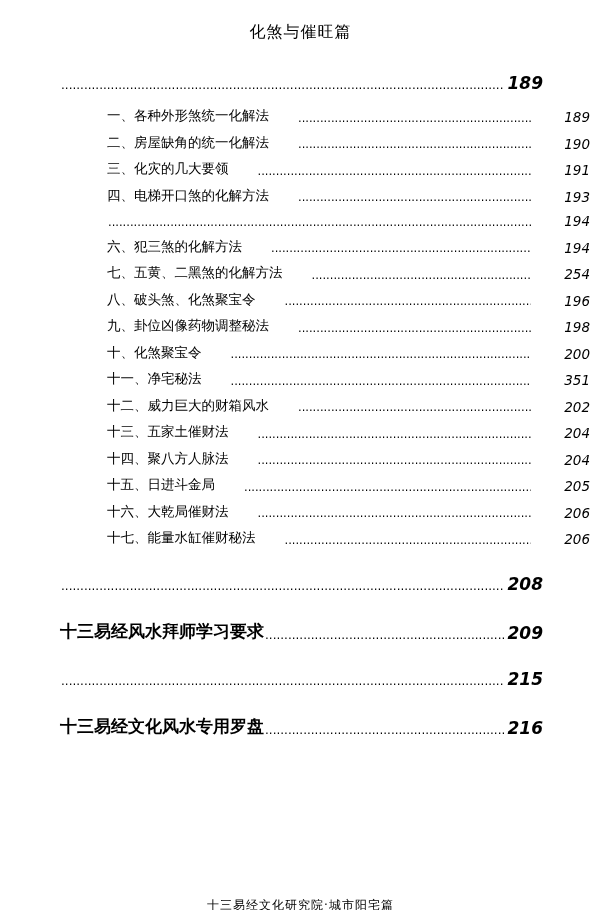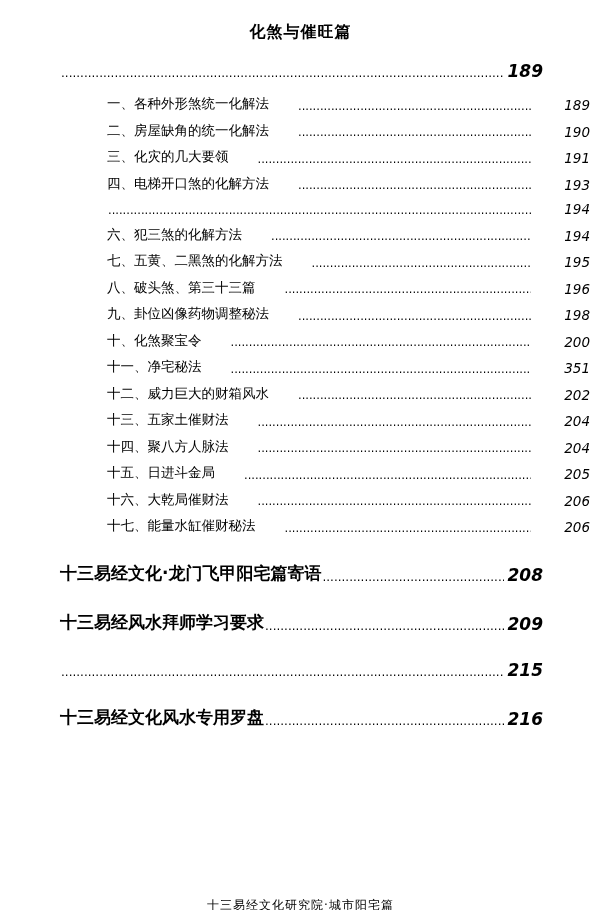--- a/index.html
+++ b/index.html
@@ -17,25 +17,25 @@
   }
   .page {
     width: 601px;
     height: 910px;
     box-sizing: border-box;
     padding: 0;
     position: relative;
   }
   .header-title {
     text-align: center;
-    font-weight: bold;
+    font-weight: normal;
     font-size: 16px;
     letter-spacing: 1px;
     margin-top: 22px;
-    margin-bottom: 18px;
+    margin-bottom: 30px;
   }
   .toc {
     padding: 0 58px 0 60px;
   }
   
   .row {
     display: flex;
     align-items: flex-end;
     width: 100%;
   }
@@ -162,25 +162,25 @@
 
       <div class="row level1">
         <span class="label">六、犯三煞的化解方法</span>
         <span class="dots">......................................................................................................................................................................</span>
         <span class="page-no">194</span>
       </div>
 
       <div class="row level1">
         <span class="label">七、五黄、二黑煞的化解方法</span>
         <span class="dots">......................................................................................................................................................................</span>
-        <span class="page-no">195</span>
-      </div>
-
-      <div class="row level1">
-        <span class="label">八、破头煞、第三十三篇</span>
+        <span class="page-no">254</span>
+      </div>
+
+      <div class="row level1">
+        <span class="label">八、破头煞、化煞聚宝令</span>
         <span class="dots">......................................................................................................................................................................</span>
         <span class="page-no">196</span>
       </div>
 
       <div class="row level1">
         <span class="label">九、卦位凶像药物调整秘法</span>
         <span class="dots">......................................................................................................................................................................</span>
         <span class="page-no">198</span>
       </div>
 
@@ -232,21 +232,20 @@
         <span class="page-no">206</span>
       </div>
 
     </div>
 
     <div class="gap-after-sub"></div>
 
     <div class="final-sections">
 
       <div class="row level0">
-        <span class="label">十三易经文化·龙门飞甲阳宅篇寄语</span>
         <span class="dots">......................................................................................................................................................................</span>
         <span class="page-no">208</span>
       </div>
 
       <div class="row level0">
         <span class="label">十三易经风水拜师学习要求</span>
         <span class="dots">......................................................................................................................................................................</span>
         <span class="page-no">209</span>
       </div>
 

